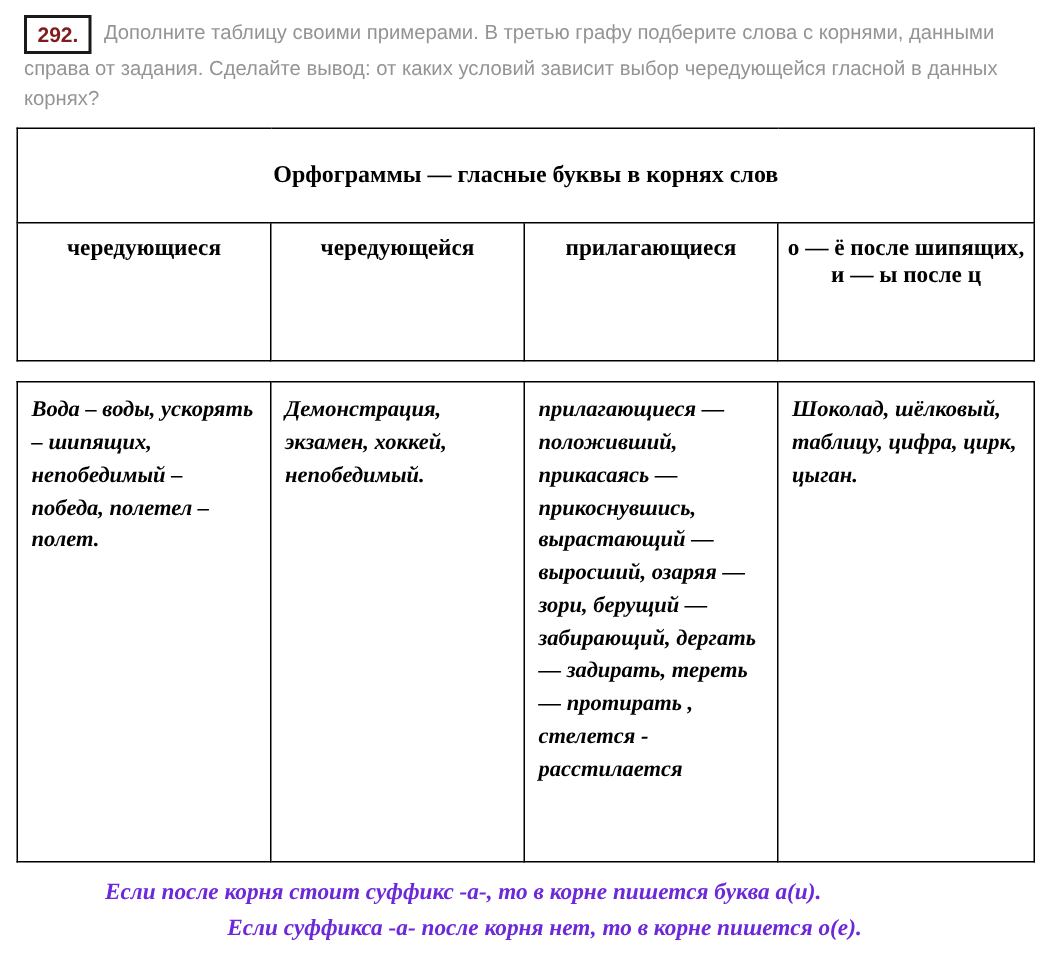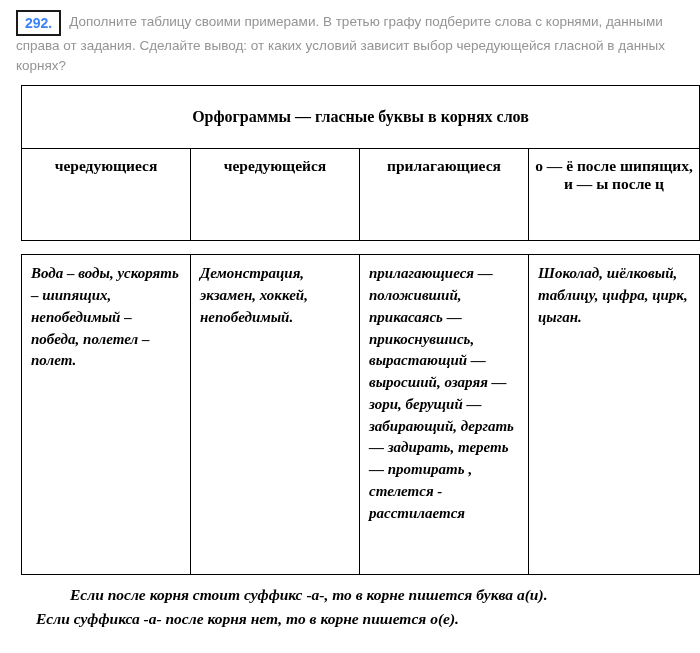--- a/index.html
+++ b/index.html
@@ -22,34 +22,34 @@
   .exercise-head {
     font-family: "Liberation Sans", "DejaVu Sans", sans-serif;
     font-size: 13.5px;
     line-height: 1.45;
     color: #949494;
     margin: 2px 4px 10px 6px;
   }
   .num-box {
     display: inline-block;
     border: 2px solid #1a1a1a;
-    color: #3b82f6;
+    color: #7f1d1d;
     font-weight: bold;
     font-size: 14px;
     padding: 1px 7px 1px 7px;
     margin-right: 8px;
     vertical-align: -2px;
     background: #fff;
   }
   
   .tbl {
     border-collapse: collapse;
     table-layout: fixed;
     width: 678px;
-    margin-left: 11px;
+    margin-left: 1px;
   }
   .tbl th, .tbl td {
     border: 1px solid #000;
     vertical-align: top;
     box-sizing: border-box;
   }
   .tbl .title-cell {
     font-size: 16px;
     font-weight: bold;
     text-align: center;
@@ -74,24 +74,24 @@
     padding: 8px 8px 8px 9px;
     height: 320px;
   }
   
   .conclusion {
     margin-top: 8px;
     font-size: 15.5px;
     font-weight: bold;
     font-style: italic;
     line-height: 1.55;
-    color: #000000;
+    color: #6d28d9;
   }
   .conclusion .c-line-1 { margin-left: 60px; }
-  .conclusion .c-line-2 { margin-left: 26px; }
+  .conclusion .c-line-2 { margin-left: 26px; text-align: center; }
 </style>
 </head>
 <body>
 
 <div class="page">
 
   <div class="exercise-head">
     <span class="num-box">292.</span><span>Дополните таблицу своими примерами. В третью графу подберите слова с корнями, данными справа от задания. Сделайте вывод: от каких условий зависит выбор чередующейся гласной в данных корнях?</span>
   </div>
 

